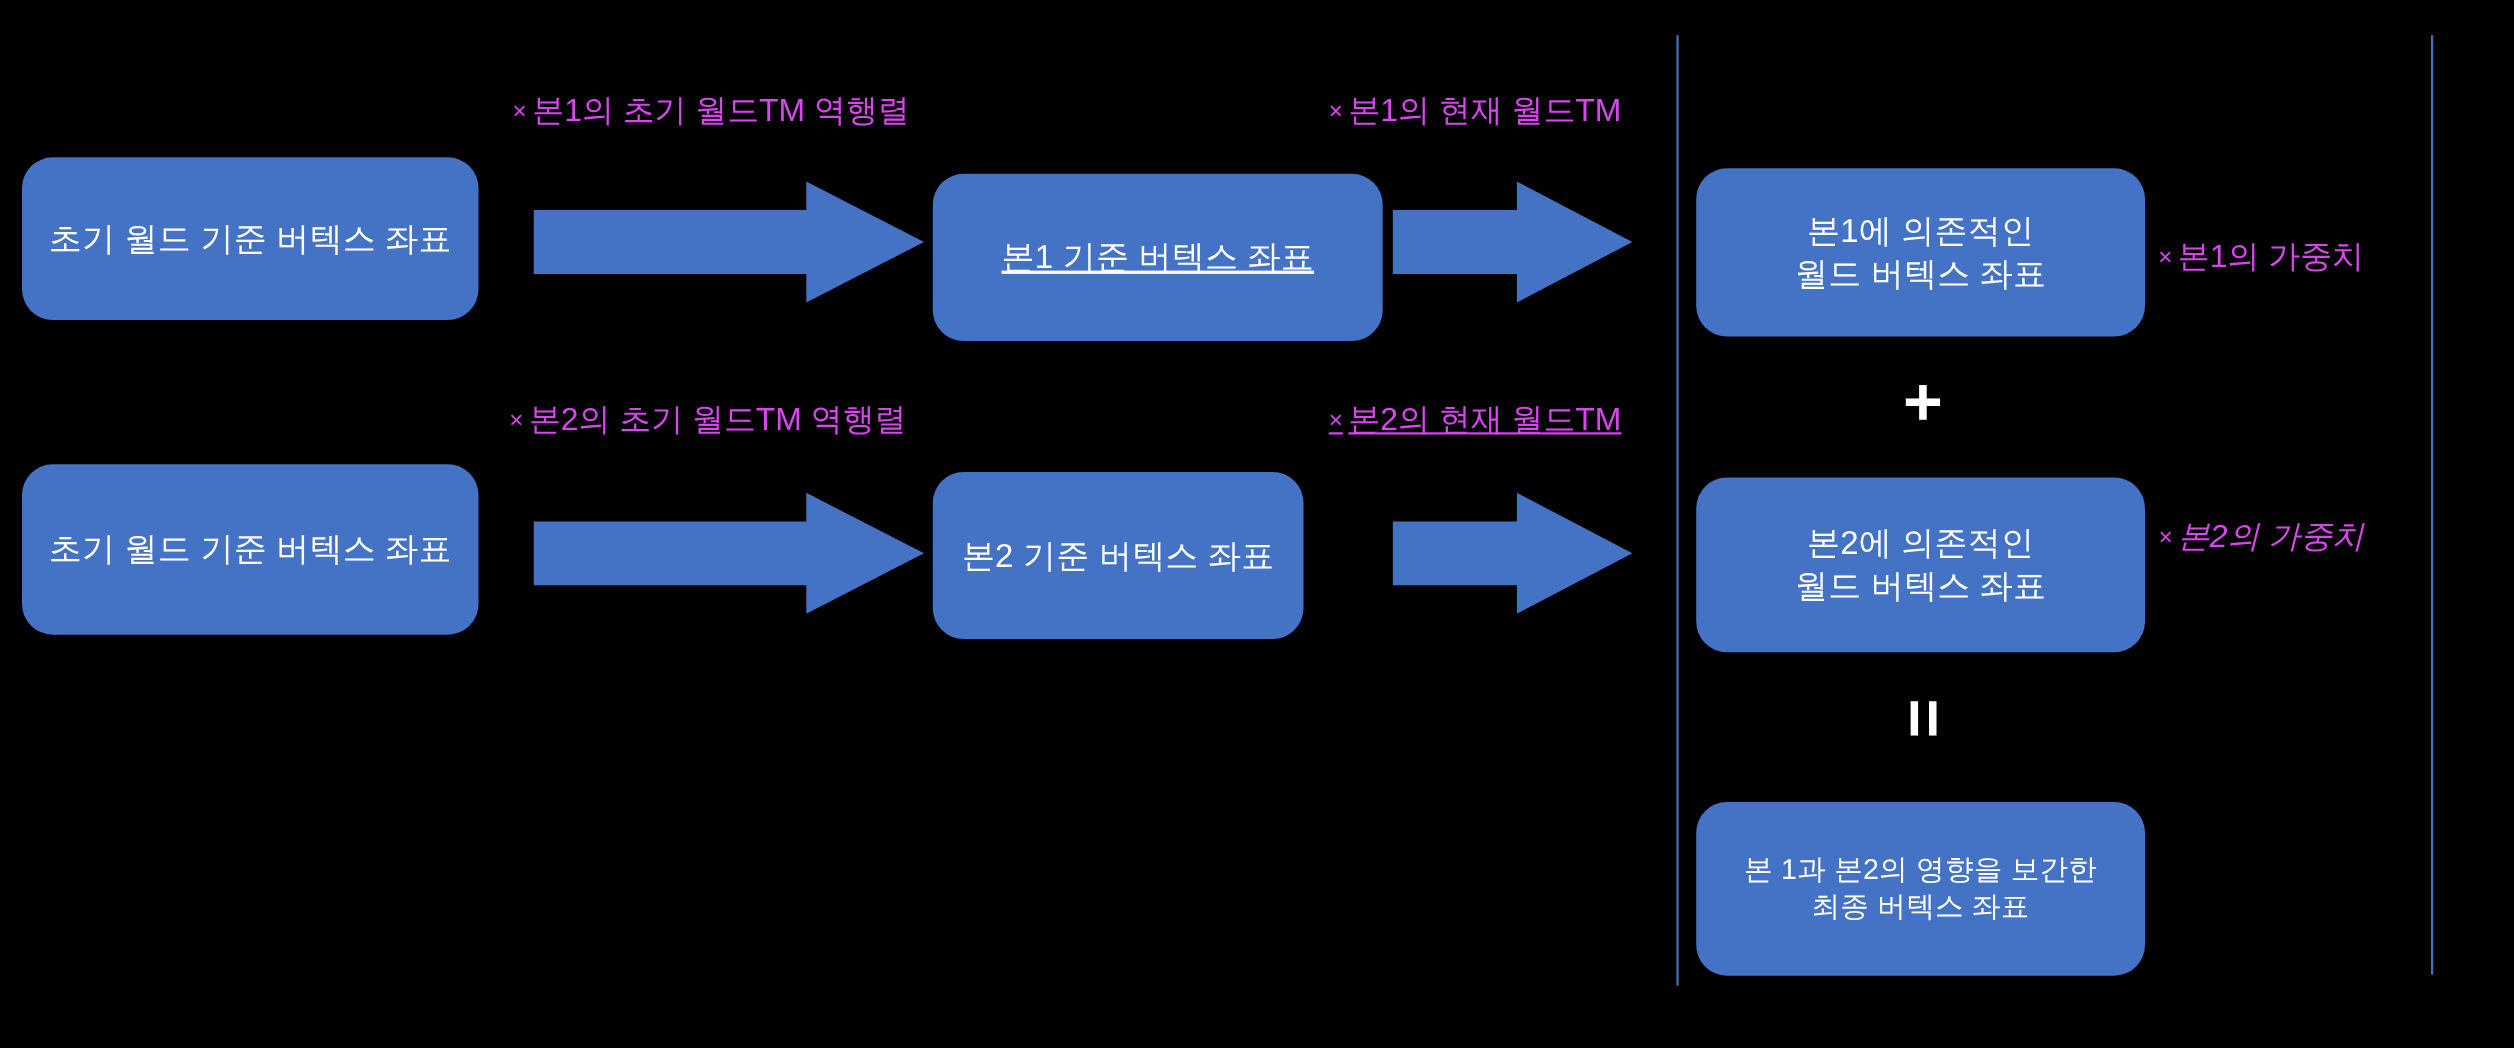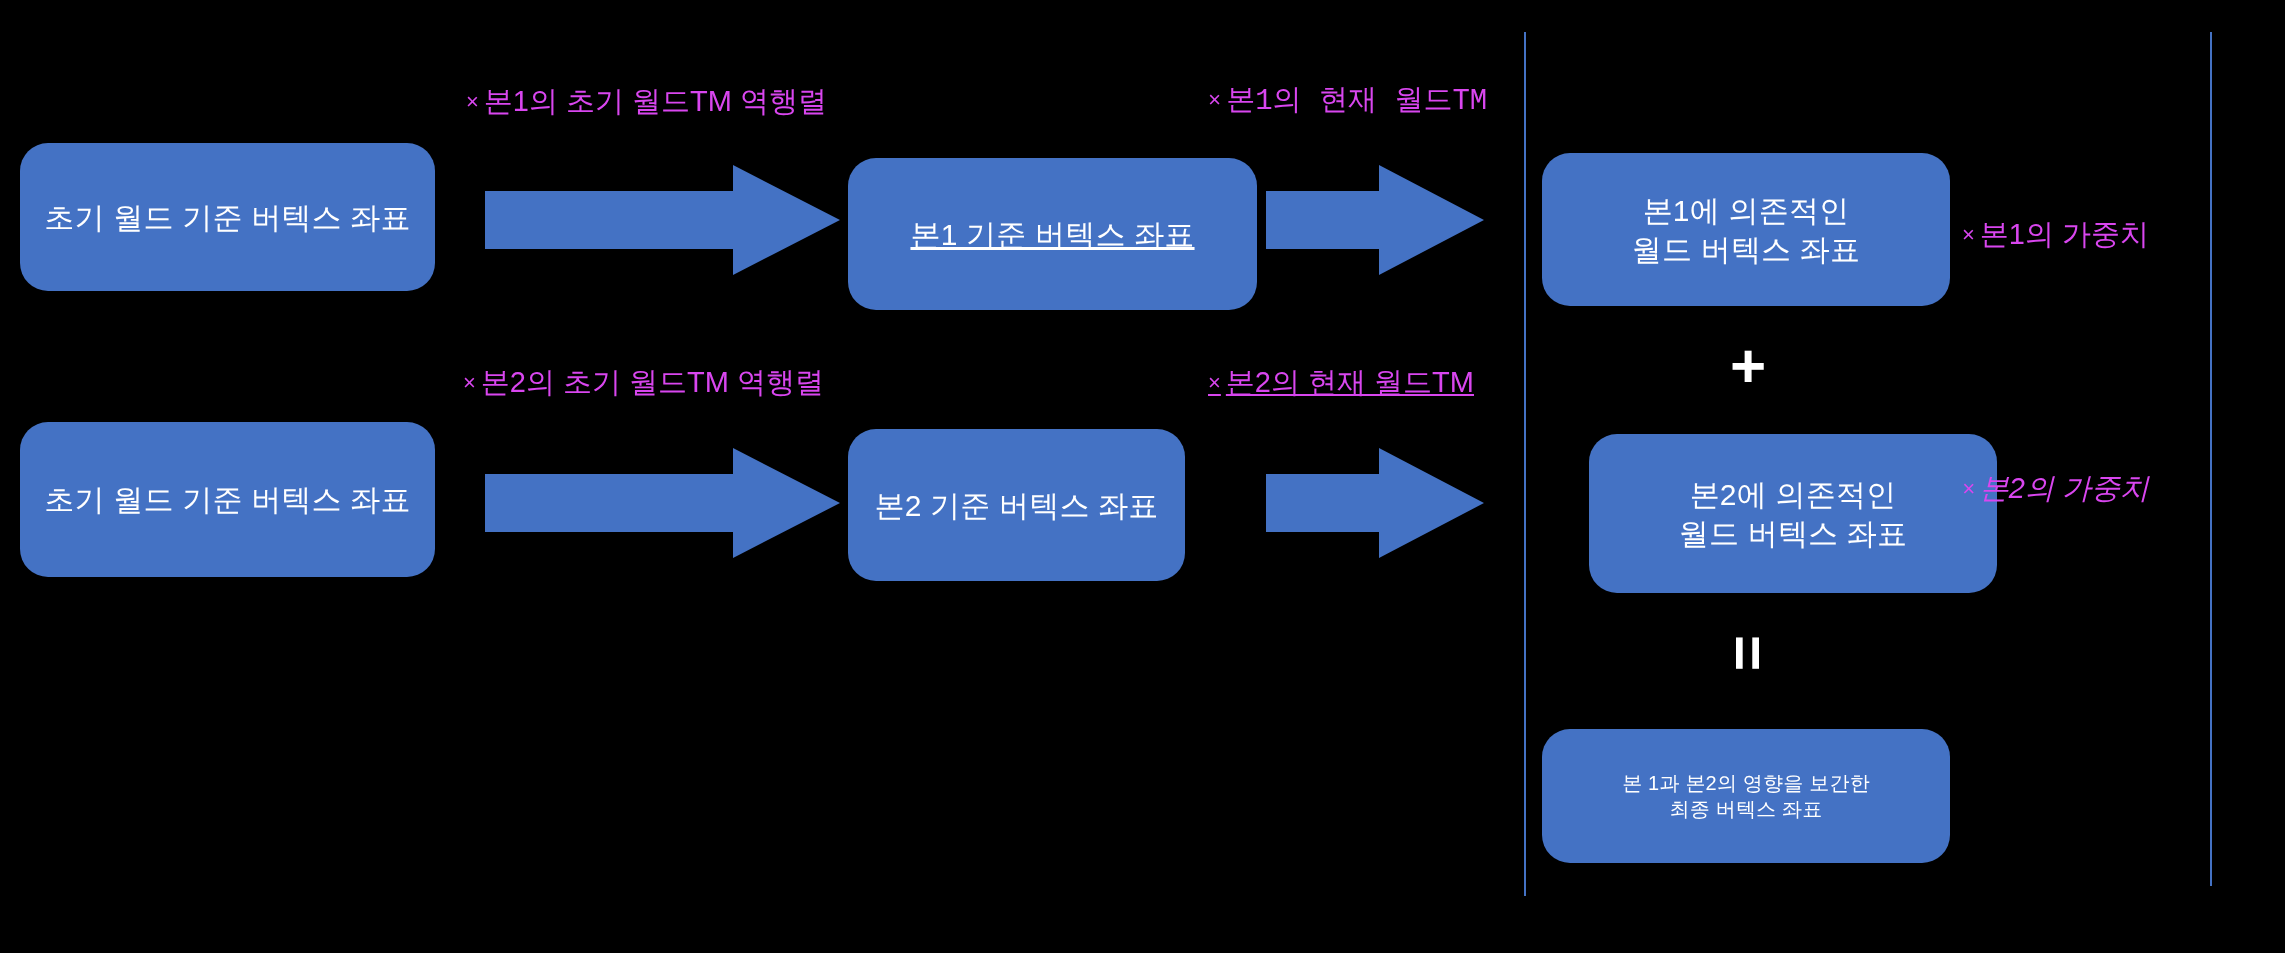--- a/index.html
+++ b/index.html
@@ -106,21 +106,21 @@
   </div>
 
   <div class="box" style="left:848px; top:158px; width:409px; height:152px;text-decoration:underline;">본1 기준 버텍스 좌표</div>
 
   <div class="arrow" style="left:1266px; top:165px; width:218px; height:110px;">
     <svg viewBox="0 0 218 110" preserveAspectRatio="none" aria-hidden="true">
       <polygon points="0,26 113,26 113,0 218,55 113,110 113,84 0,84" fill="#4472C4"></polygon>
     </svg>
   </div>
 
-  <div class="mul-label" style="left:1208px; top:87px;font-family:Liberation Mono, monospace;">
+  <div class="mul-label" style="left:1208px; top:87px;">
     <span class="times">×</span><span>본1의 현재 월드TM</span>
   </div>
 
   <div class="box" style="left:1542px; top:153px; width:408px; height:153px;">본1에 의존적인
 월드 버텍스 좌표</div>
 
   <div class="mul-label" style="left:1962px; top:220px;">
     <span class="times">×</span><span>본1의 가중치</span>
   </div>
 
@@ -143,25 +143,25 @@
   <div class="arrow" style="left:1266px; top:448px; width:218px; height:110px;">
     <svg viewBox="0 0 218 110" preserveAspectRatio="none" aria-hidden="true">
       <polygon points="0,26 113,26 113,0 218,55 113,110 113,84 0,84" fill="#4472C4"></polygon>
     </svg>
   </div>
 
   <div class="mul-label" style="left:1208px; top:368px;text-decoration:underline;">
     <span class="times">×</span><span>본2의 현재 월드TM</span>
   </div>
 
-  <div class="box" style="left:1542px; top:434px; width:408px; height:159px;margin-left:47px;">본2에 의존적인
+  <div class="box" style="left:1542px; top:434px; width:408px; height:159px;">본2에 의존적인
 월드 버텍스 좌표</div>
 
   <div class="mul-label" style="left:1962px; top:474px;font-style:italic;">
     <span class="times">×</span><span>본2의 가중치</span>
   </div>
 
   <div class="op-symbol op-equals" style="left:1708px; top:622px; width:80px;">=</div>
 
-  <div class="box" style="left:1542px; top:729px; width:408px; height:134px; font-size:20px;">본 1과 본2의 영향을 보간한
+  <div class="box" style="left:1542px; top:729px; width:408px; height:158px; font-size:26px;">본 1과 본2의 영향을 보간한
 최종 버텍스 좌표</div>
 
 </div>
 
 </body></html>

